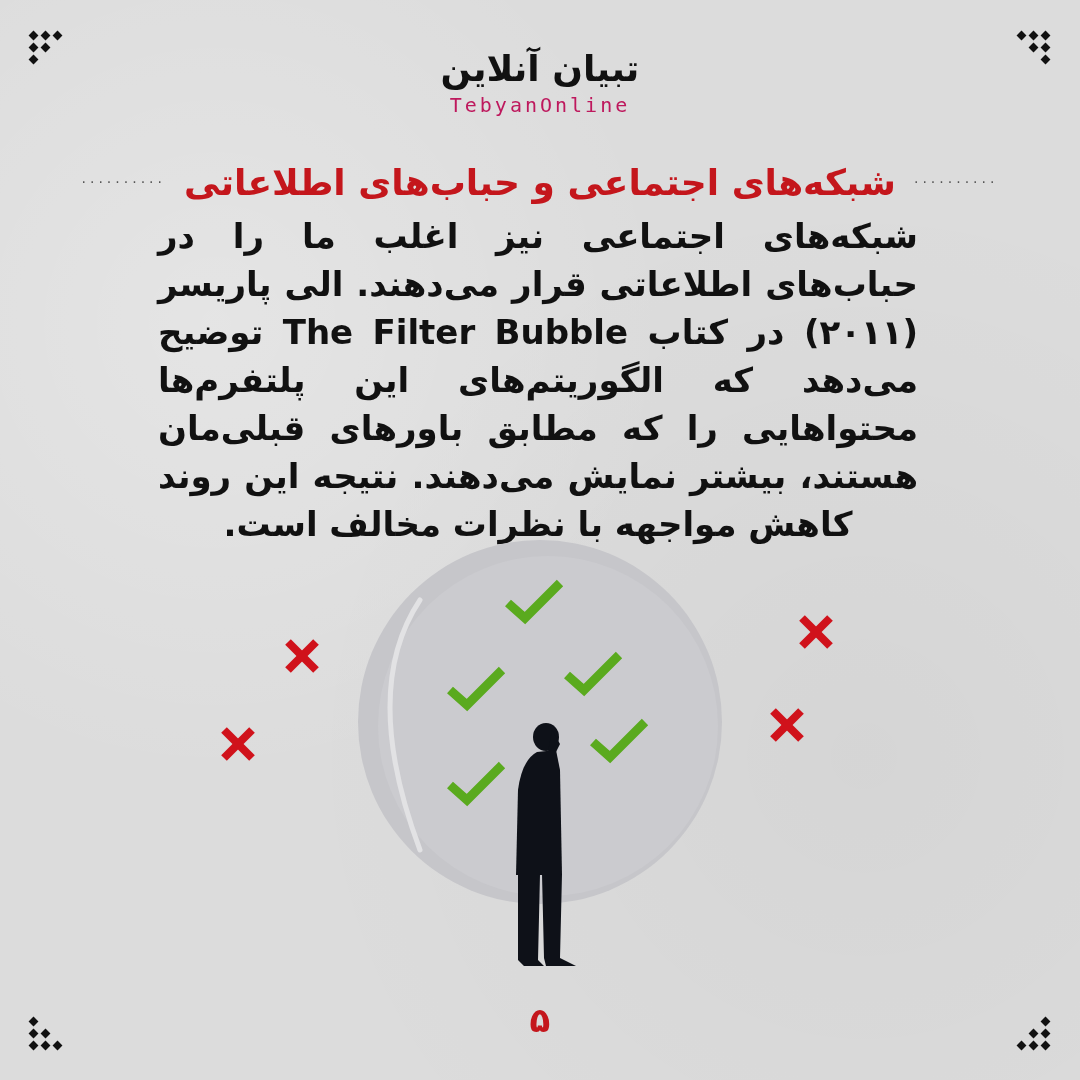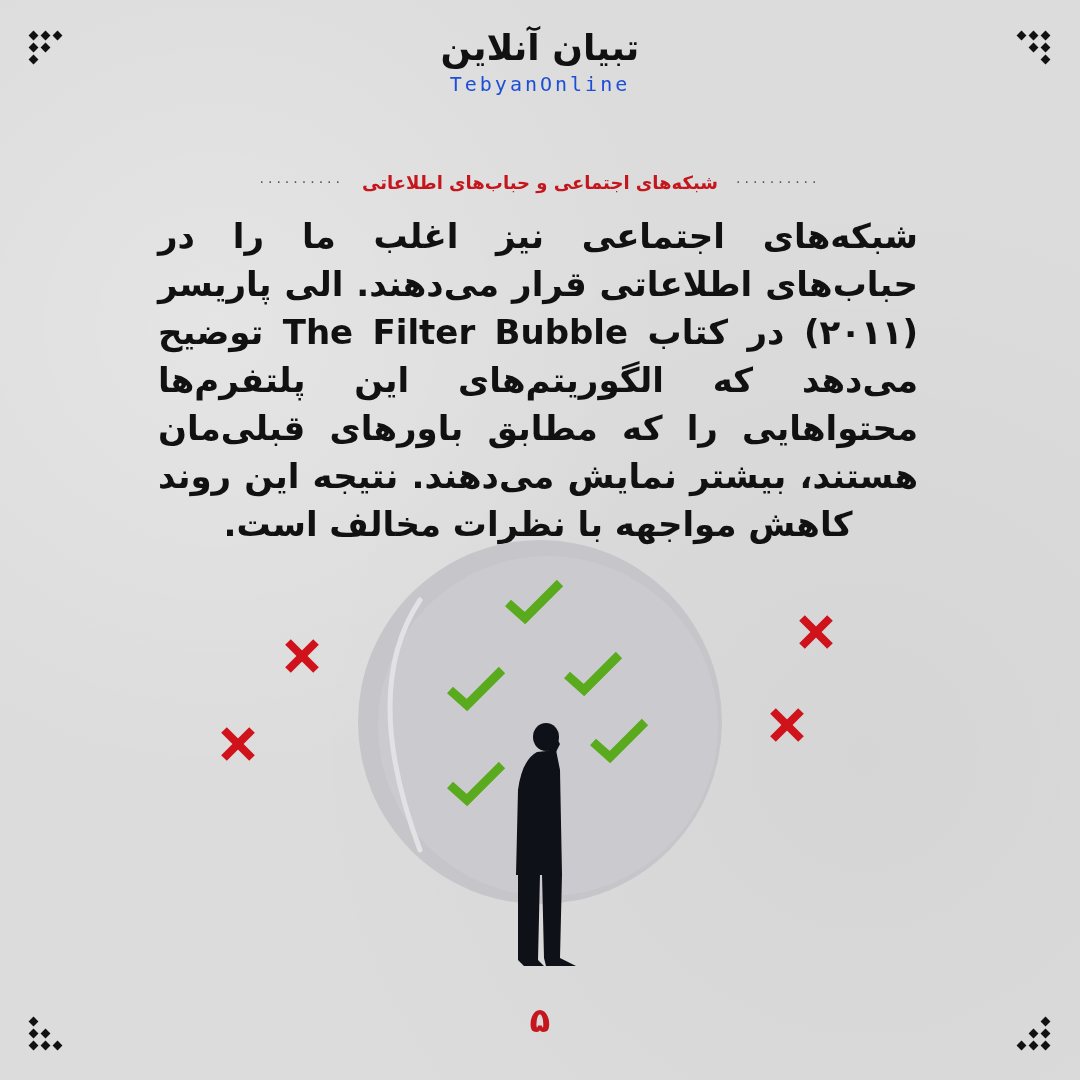--- a/index.html
+++ b/index.html
@@ -7,24 +7,24 @@
     width:1080px; height:1080px; position:relative; overflow:hidden;
     background:#dcdcdc;
     background-image:
       radial-gradient(circle at 20% 30%, rgba(255,255,255,0.25) 0, transparent 40%),
       radial-gradient(circle at 80% 70%, rgba(0,0,0,0.03) 0, transparent 50%);
     font-family:"DejaVu Sans", sans-serif;
   }
   .corner { position:absolute; width:40px; height:40px; }
   .corner svg { width:100%; height:100%; }
   .logo { position:absolute; top:28px; left:0; width:1080px; text-align:center; }
-  .logo-fa { font-family:"DejaVu Sans", sans-serif; font-weight:bold; font-size:36px; color:#111; line-height:40px; direction:rtl; letter-spacing:-1px;}
-  .logo-en { font-family:"DejaVu Sans Mono", monospace; font-size:20px; color:#1d4ed8; letter-spacing:3px; margin-top:4px; }
+  .logo-fa { font-family:"DejaVu Sans", sans-serif; font-weight:bold; font-size:36px; color:#111; line-height:40px; direction:rtl; letter-spacing:-1px;margin-top:21px;}
+  .logo-en { font-family:"DejaVu Sans Mono", monospace; font-size:20px; color:#be185d; letter-spacing:3px; margin-top:4px; }
   .title-row { position:absolute; top:160px; left:160px; width:760px; height:44px; display:flex; align-items:center; justify-content:center; direction:rtl; gap:18px; }
-  .title { color:#c4161c; font-weight:bold; font-size:18px; direction:rtl; white-space:nowrap; }
+  .title { color:#c4161c; font-weight:bold; font-size:36px; direction:rtl; white-space:nowrap; }
   .dots { color:#555; font-size:14px; letter-spacing:4px; white-space:nowrap; }
   .body-text {
     position:absolute; top:212px; left:158px; width:760px;
     direction:rtl; text-align:justify; text-align-last:center;
     font-size:34px; line-height:48px; color:#111; font-weight:bold;
   }
   .page-num { position:absolute; top:1000px; left:0; width:1080px; text-align:center; color:#c4161c; font-size:34px; font-weight:bold; }
   .illus { position:absolute; left:0; top:0; width:1080px; height:1080px; }
 </style>
 </head>

